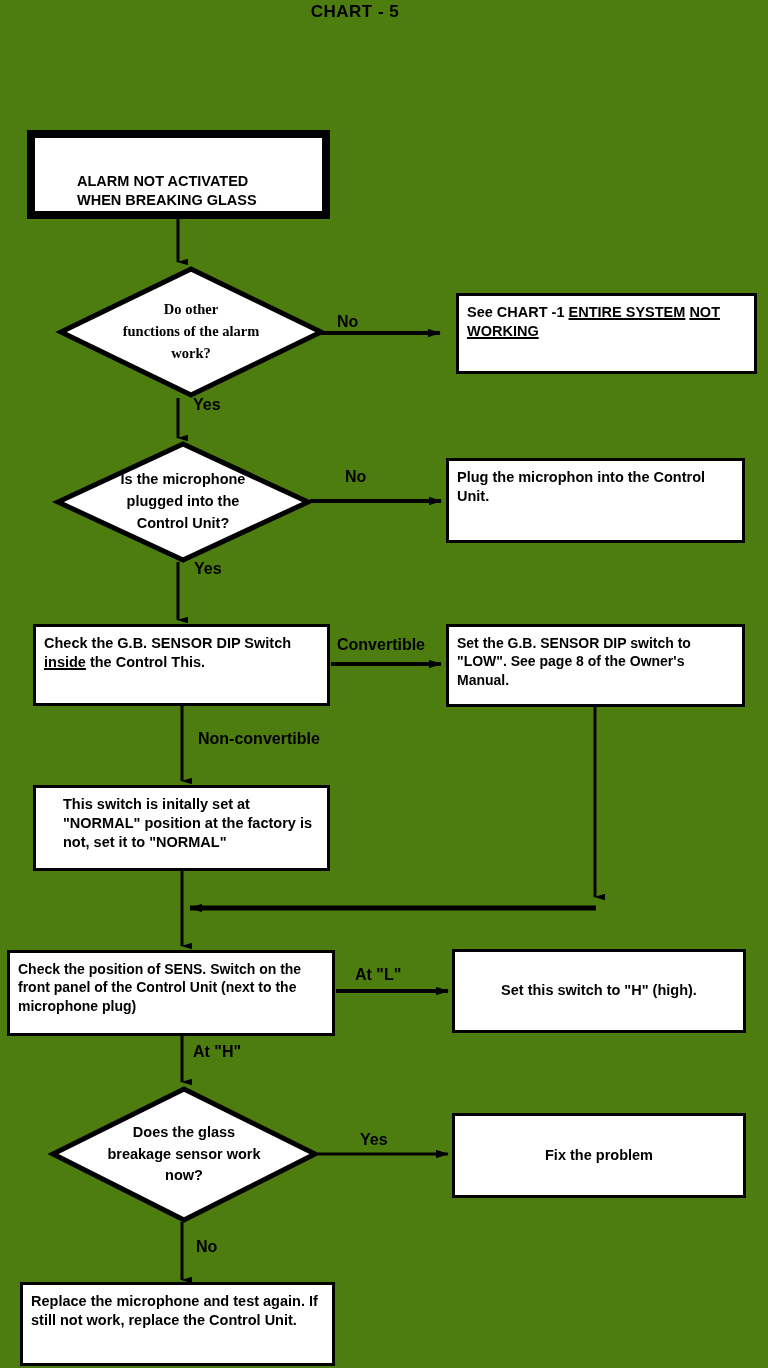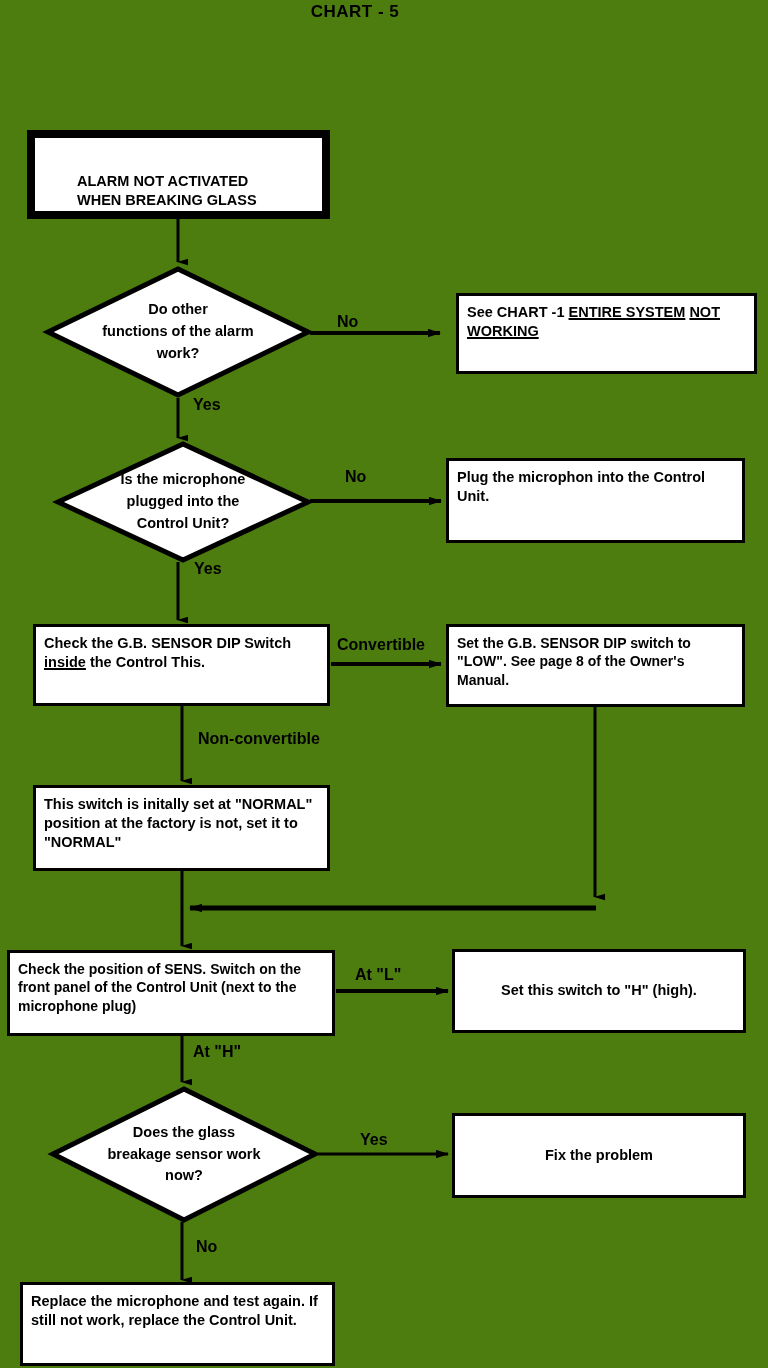--- a/index.html
+++ b/index.html
@@ -158,21 +158,21 @@
 
   <div class="chart-title">CHART - 5</div>
 
   <div class="node terminator" style="left:27px; top:130px; width:303px; height:89px;">
     <div class="txt">
       <div>ALARM NOT ACTIVATED</div>
       <div>WHEN BREAKING GLASS</div>
     </div>
   </div>
 
-  <div class="diamond" style="left:45px; top:266px; width:266px; height:132px;">
+  <div class="diamond" style="left:58px; top:266px; width:266px; height:132px;font-family:Liberation Serif, serif;">
     <svg width="266" height="132" viewBox="0 0 266 132">
       <polygon points="133,3 263,66 133,129 3,66" fill="#fff" stroke="#000" stroke-width="5"></polygon>
     </svg>
     <div class="dtxt">Do other
 functions of the alarm
 work?</div>
   </div>
   <div class="edge-label" style="left:337px; top:313px;">No</div>
   <div class="edge-label" style="left:193px; top:396px;">Yes</div>
 
@@ -202,21 +202,21 @@
       <span>Check the G.B. SENSOR DIP Switch </span><u class="ul">inside</u><span> the Control This.</span>
     </div>
   </div>
   <div class="edge-label" style="left:337px; top:636px;">Convertible</div>
   <div class="edge-label" style="left:198px; top:730px;">Non-convertible</div>
 
   <div class="node box" style="left:446px; top:624px; width:299px; height:83px; font-size:14px;">
     <div class="txt">Set the G.B. SENSOR DIP switch to "LOW".  See page 8 of the Owner's Manual.</div>
   </div>
 
-  <div class="node box" style="left:33px; top:785px; width:297px; height:86px;">
+  <div class="node box" style="left:33px; top:785px; width:297px; height:86px;padding-left:19px;">
     <div class="txt">This switch is initally set at "NORMAL" position at the factory is not, set it to "NORMAL"</div>
   </div>
 
   <div class="node box" style="left:7px; top:950px; width:328px; height:86px; font-size:14px;">
     <div class="txt">Check the position of SENS. Switch on the front panel of the Control Unit (next to the microphone plug)</div>
   </div>
   <div class="edge-label" style="left:355px; top:966px;">At "L"</div>
   <div class="edge-label" style="left:193px; top:1043px;">At "H"</div>
 
   <div class="node box center" style="left:452px; top:949px; width:294px; height:84px;">

